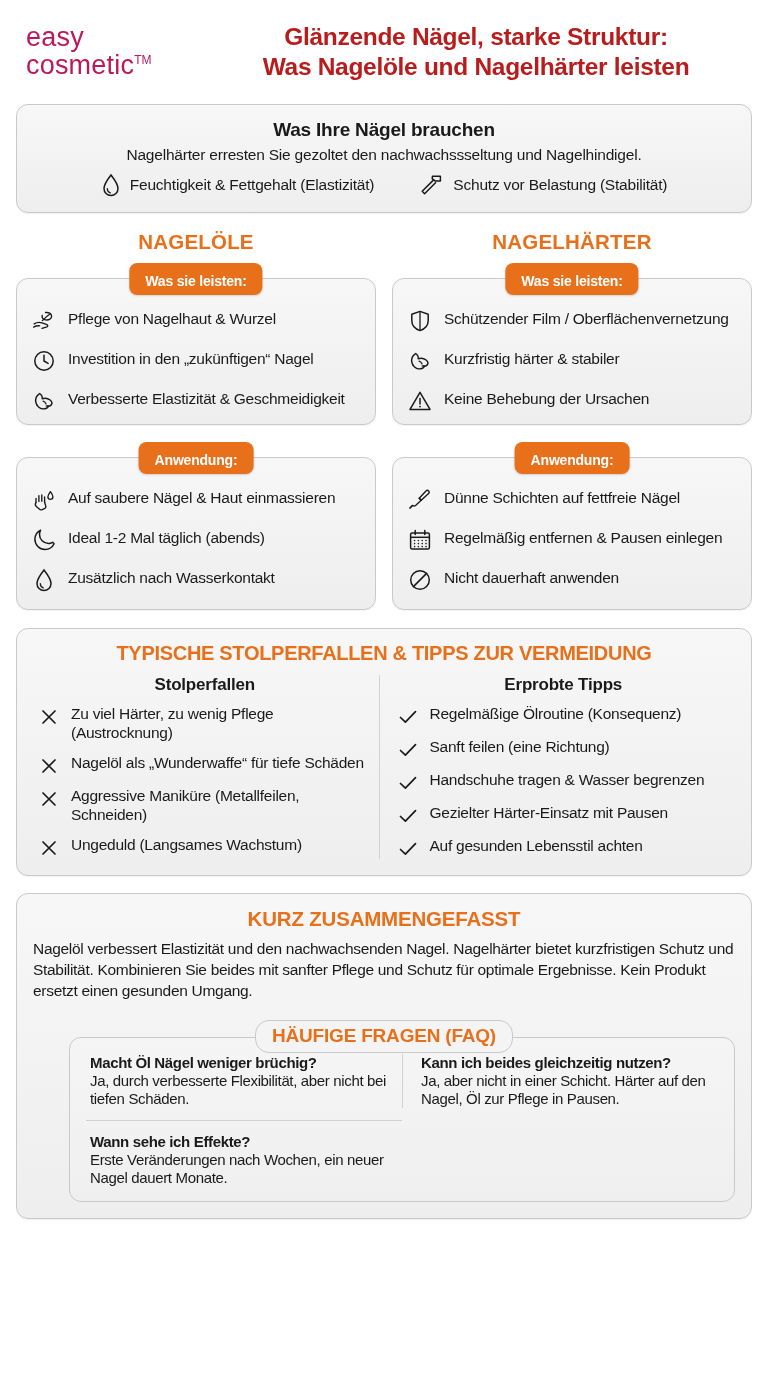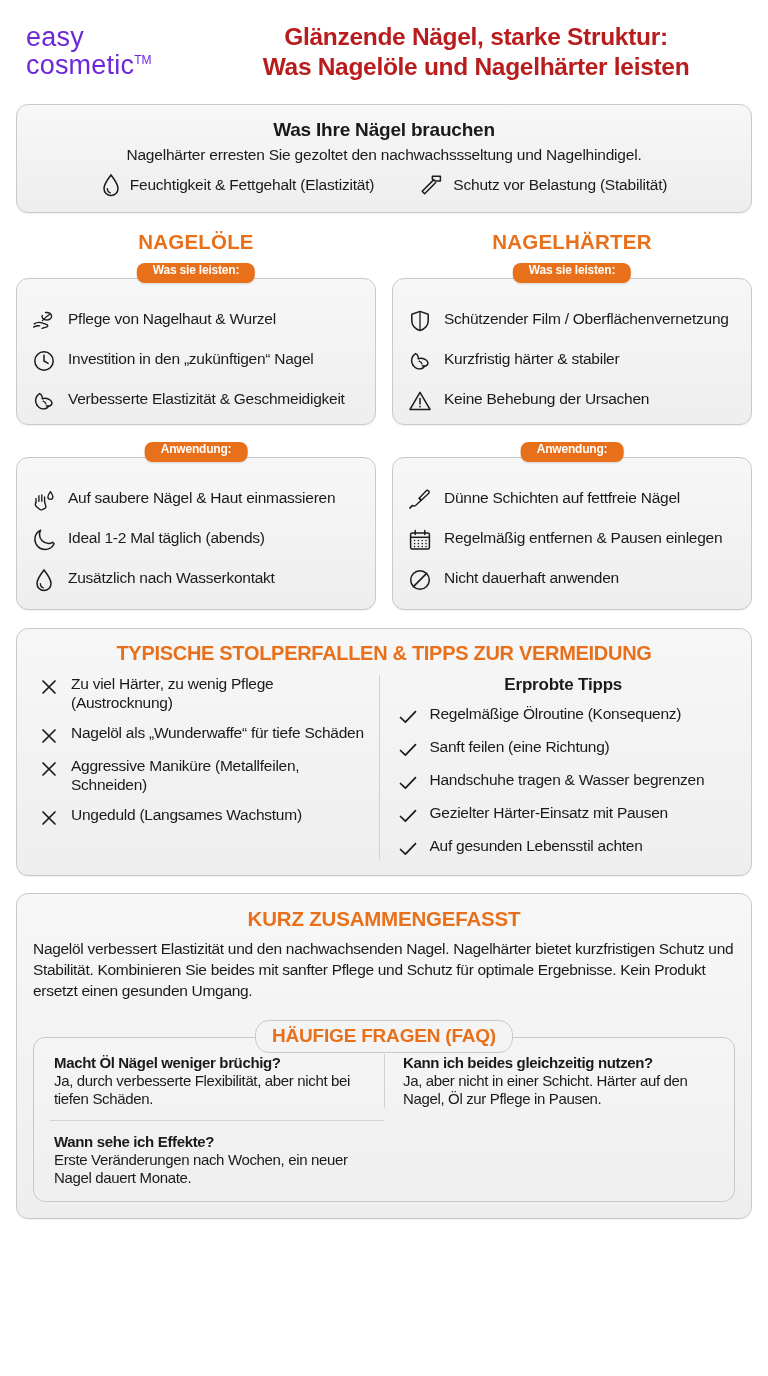--- a/index.html
+++ b/index.html
@@ -23,21 +23,21 @@
     display: flex;
     align-items: center;
     height: 104px;
     padding: 0 4px 0 10px;
     gap: 14px;
   }
   .logo {
     flex: 0 0 auto;
     width: 170px;
     line-height: 1.02;
-    color: #6d28d9;
+    color: #be185d;
     font-size: 27px;
     letter-spacing: 0.2px;
     font-weight: 400;
   }
   .logo .l1 { display:block; }
   .logo .l2 { display:block; position: relative; }
   .logo .tm {
     font-size: 12px;
     vertical-align: super;
     letter-spacing: 0;
@@ -110,24 +110,24 @@
   }
 
   .panel-wrap { position: relative; padding-top: 15px; }
   .pill {
     position: absolute;
     top: 0;
     left: 50%;
     transform: translateX(-50%);
     background: #E8701A;
     color: #fff;
-    font-size: 12px;
-    font-weight: 700;
-    letter-spacing: -0.2px;
-    padding: 0 16px 6px;
+    font-size: 14px;
+    font-weight: 700;
+    letter-spacing: -0.2px;
+    padding: 10px 16px 6px;
     border-radius: 8px;
     white-space: nowrap;
     z-index: 3;
     box-shadow: 0 1px 2px rgba(0,0,0,0.15);
   }
   .panel {
     padding: 28px 14px 10px 14px;
   }
   .panel.app { padding: 28px 14px 16px 14px; }
 
@@ -227,20 +227,21 @@
     letter-spacing: -0.2px;
     padding: 4px 16px 5px;
     white-space: nowrap;
     z-index: 3;
   }
   .faq-box {
     background: linear-gradient(180deg,#f5f5f5 0%, #efefef 100%);
     border: 1px solid #c9c9c9;
     border-radius: 12px;
     padding: 16px 16px 14px;
+    margin-left: 36px;
   }
   .faq-grid {
     display: grid;
     grid-template-columns: 1fr 1fr;
   }
   .faq-cell { padding: 0 14px 0 4px; }
   .faq-cell.r { border-left: 1px solid #d2d2d2; padding-left: 18px; padding-right: 2px; }
   .faq-cell.b { border-top: 1px solid #d2d2d2; padding-top: 12px; margin-top: 12px; }
   .faq-q {
     font-size: 15px;
@@ -473,20 +474,21 @@
           </div>
         </div>
       </div>
     </div>
   </div>
 
   <div class="card pitfalls">
     <h3>TYPISCHE STOLPERFALLEN &amp; TIPPS ZUR VERMEIDUNG</h3>
     <div class="pf-cols">
       <div class="pf-col">
+        <h4>Stolperfallen</h4>
         <div class="pf-list">
           <div class="pf-row">
             <span class="mk">
                 <svg width="18" height="18" viewBox="0 0 18 18">
                   <path d="M3 3 L15 15 M15 3 L3 15" fill="none" stroke="#1a1a1a" stroke-width="1.7" stroke-linecap="round"></path>
                 </svg>
               </span>
             <span class="tx">Zu viel Härter, zu wenig Pflege (Austrocknung)</span>
           </div>
           <div class="pf-row">

